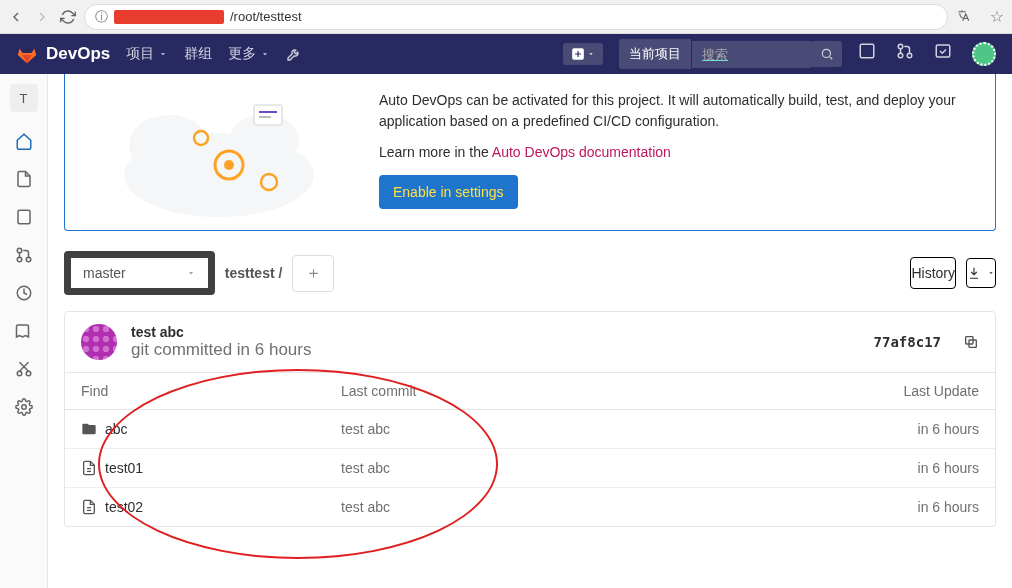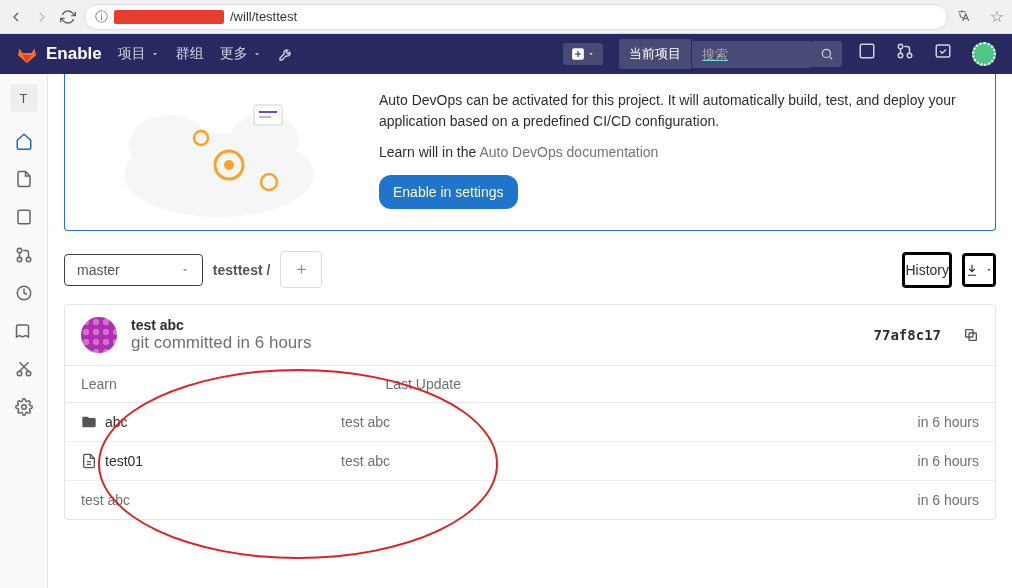--- a/index.html
+++ b/index.html
@@ -37,28 +37,28 @@
     .sidebar .project-letter { width: 28px; height: 28px; border-radius: 4px; background: #eee; display: flex; align-items: center; justify-content: center; font-size: 13px; color: #555; }
     .sidebar .active { color: #1b69b6; }
     .sidebar > * { cursor: pointer; }
 
     .content { flex: 1; padding: 0 16px 16px 16px; overflow: visible; }
 
     
     .banner { border: 1px solid #1f75cb; border-radius: 4px; padding: 16px 24px 10px 24px; display: flex; gap: 30px; margin-bottom: 20px; margin-top: 0; }
     .banner-illustration { width: 260px; height: 130px; position: relative; }
     .banner-text { flex: 1; font-size: 14px; color: #2e2e2e; line-height: 1.5; }
-    .banner-text a { color: #737373; text-decoration: none; }
-    .btn-primary { background: #1f75cb; color: #fef9c3; border: none; padding: 9px 14px; border-radius: 12px; font-size: 14px; cursor: pointer; margin-top: 12px; }
+    .banner-text a { color: #be185d; text-decoration: none; }
+    .btn-primary { background: #1f75cb; color: #fde047; border: none; padding: 9px 14px; border-radius: 4px; font-size: 14px; cursor: pointer; margin-top: 12px; }
 
     
     .tree-controls { display: flex; align-items: center; gap: 10px; margin-bottom: 16px; }
-    .branch-select { border: 1px solid #404040; border-radius: 4px; padding: 7px 12px; font-size: 14px; color: #555; display: flex; align-items: center; gap: 60px; cursor: pointer; }
+    .branch-select { border: 7px solid #404040; border-radius: 4px; padding: 7px 12px; font-size: 14px; color: #555; display: flex; align-items: center; gap: 60px; cursor: pointer; }
     .breadcrumb { font-size: 14px; color: #555; font-weight: bold; }
-    .btn-outline { border: 3px solid #000000; background: #fff; border-radius: 4px; padding: 7px 0; font-size: 14px; cursor: pointer; display: flex; align-items: center; gap: 6px; color: #2e2e2e; }
+    .btn-outline { border: 1px solid #000000; background: #fff; border-radius: 4px; padding: 7px 0; font-size: 14px; cursor: pointer; display: flex; align-items: center; gap: 6px; color: #2e2e2e; }
     .add-btn { border: 1px solid #ddd; padding: 7px 12px; border-radius: 4px; color: #888; cursor: pointer; }
     .download-btn { display: flex; align-items: center; gap: 6px; }
 
     
     .commit-info { border: 1px solid #e5e5e5; border-radius: 4px 4px 0 0; padding: 12px 16px; display: flex; align-items: center; gap: 14px; }
     .commit-avatar { width: 36px; height: 36px; border-radius: 50%; background: #b030b0; background-image: radial-gradient(circle at 50% 50%, #d070d0 3px, transparent 3px); background-size: 10px 10px; }
     .commit-text { flex: 1; }
     .commit-title { font-weight: 600; font-size: 14px; color: #2e2e2e; }
     .commit-meta { font-size: 17px; color: #707070; }
     .commit-sha { font-family: monospace; font-size: 14px; font-weight: 600; color: #2e2e2e; }
@@ -97,39 +97,39 @@
     <span>
       <svg width="16" height="16" viewBox="0 0 24 24" fill="none" stroke="currentColor" stroke-width="2">
           <path d="M23 4v6h-6M1 20v-6h6"></path>
           <path d="M3.51 9a9 9 0 0 1 14.85-3.36L23 10M1 14l4.64 4.36A9 9 0 0 0 20.49 15"></path>
         </svg>
     </span>
   </div>
   <div class="url-bar">
     <span class="info-icon">ⓘ</span>
     <span class="url-redact"></span>
-    <span>/will/testtest</span>
+    <span>/root/testtest</span>
   </div>
   <span style="color:#5f6368">
     <svg width="18" height="18" viewBox="0 0 24 24" fill="none" stroke="currentColor" stroke-width="1.5">
         <path d="M3 5h10M8 3v2m1 12l4-9 4 9m-7-3h6M5 7c0 4 3 7 7 7-4 0-7-3-7-7z"></path>
       </svg>
   </span>
   <span class="url-star">☆</span>
 </div>
 
 <div class="topnav">
   <div class="logo">
     <span class="logo-icon">
       <svg width="22" height="22" viewBox="0 0 24 24" fill="#fc6d26">
           <path d="M12 22L2 13l2-7 3 5h10l3-5 2 7z"></path>
           <path fill="#e24329" d="M12 22l-5-9h10z"></path>
         </svg>
     </span>
-    <span>Enable</span>
+    <span>DevOps</span>
   </div>
   <div class="nav-item">
     <span>项目</span>
     <svg width="10" height="10" viewBox="0 0 24 24" fill="currentColor">
         <path d="M7 10l5 5 5-5z"></path>
       </svg>
   </div>
   <div class="nav-item">
     <span>群组</span>
   </div>
@@ -254,21 +254,21 @@
           <circle cx="180" cy="92" r="8" fill="none" stroke="#fca326" stroke-width="2.5"></circle>
           <circle cx="112" cy="48" r="7" fill="none" stroke="#fca326" stroke-width="2.5"></circle>
           <rect x="165" y="15" width="28" height="20" rx="2" fill="#fff" stroke="#d0d0d0"></rect>
           <line x1="170" y1="22" x2="188" y2="22" stroke="#6e49cb" stroke-width="2"></line>
           <line x1="170" y1="27" x2="182" y2="27" stroke="#bbb" stroke-width="2"></line>
         </svg>
       </div>
       <div class="banner-text">
         <p>Auto DevOps can be activated for this project. It will automatically build, test, and deploy your application based on a predefined CI/CD configuration.</p>
         <p style="margin-top:10px">
-          <span>Learn will in the </span>
+          <span>Learn more in the </span>
           <a href="#">Auto DevOps documentation</a>
         </p>
         <button class="btn-primary">Enable in settings</button>
       </div>
     </div>
 
     <div class="tree-controls">
       <div class="branch-select">
         <span>master</span>
         <svg width="10" height="10" viewBox="0 0 24 24" fill="#888">
@@ -302,21 +302,22 @@
       <span class="copy-icon">
         <svg width="16" height="16" viewBox="0 0 24 24" fill="none" stroke="currentColor" stroke-width="2">
             <rect x="9" y="9" width="11" height="11" rx="1"></rect>
             <rect x="4" y="4" width="11" height="11" rx="1"></rect>
           </svg>
       </span>
     </div>
 
     <div class="file-table">
       <div class="thead">
-        <div class="col-name">Learn</div>
+        <div class="col-name">Find</div>
+        <div class="col-commit">Last commit</div>
         <div class="col-update">Last Update</div>
       </div>
       <div id="file-rows">
           <div class="row">
             <div class="col-name">
               <span class="file-icon">
                 <svg width="16" height="16" viewBox="0 0 24 24" fill="#555">
                   <path d="M10 4H4a2 2 0 0 0-2 2v12a2 2 0 0 0 2 2h16a2 2 0 0 0 2-2V8a2 2 0 0 0-2-2h-8l-2-2z"></path>
                 </svg>
               </span>
@@ -332,20 +333,29 @@
                   <path d="M14 2H6a2 2 0 0 0-2 2v16a2 2 0 0 0 2 2h12a2 2 0 0 0 2-2V8z"></path>
                   <path d="M14 2v6h6M9 13h6M9 17h6"></path>
                 </svg>
               </span>
               <span>test01</span>
             </div>
             <div class="col-commit">test abc</div>
             <div class="col-update">in 6 hours</div>
           </div>
           <div class="row">
+            <div class="col-name">
+              <span class="file-icon">
+                <svg width="16" height="16" viewBox="0 0 24 24" fill="none" stroke="#555" stroke-width="2">
+                  <path d="M14 2H6a2 2 0 0 0-2 2v16a2 2 0 0 0 2 2h12a2 2 0 0 0 2-2V8z"></path>
+                  <path d="M14 2v6h6M9 13h6M9 17h6"></path>
+                </svg>
+              </span>
+              <span>test02</span>
+            </div>
             <div class="col-commit">test abc</div>
             <div class="col-update">in 6 hours</div>
           </div>
         </div>
     </div>
 
     <div class="annotation-ellipse" style="left:50px; top:295px; width:400px; height:190px;"></div>
   </div>
 </div>
 

